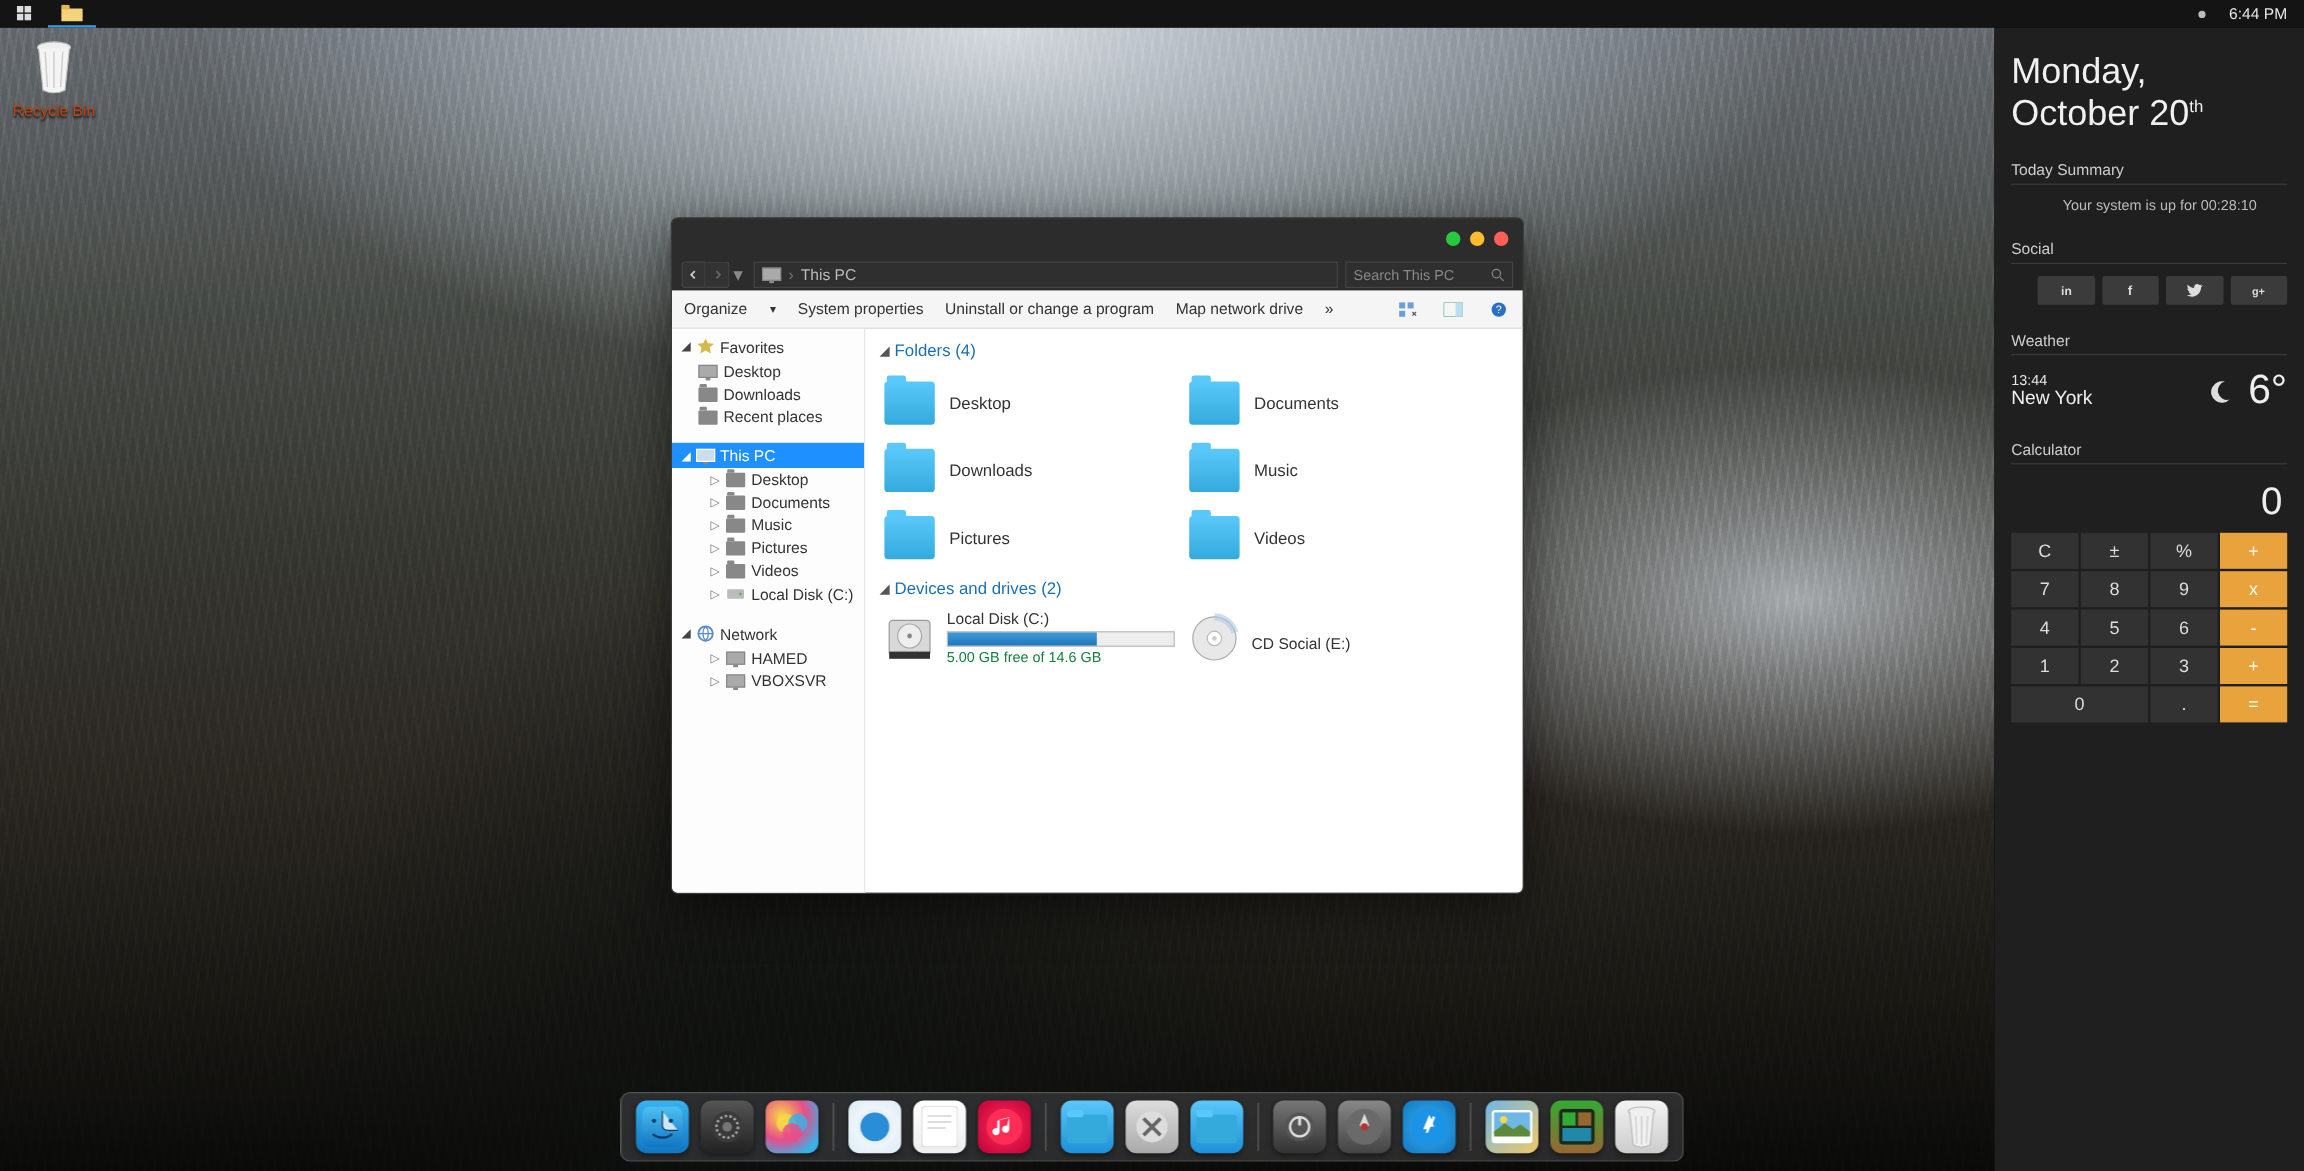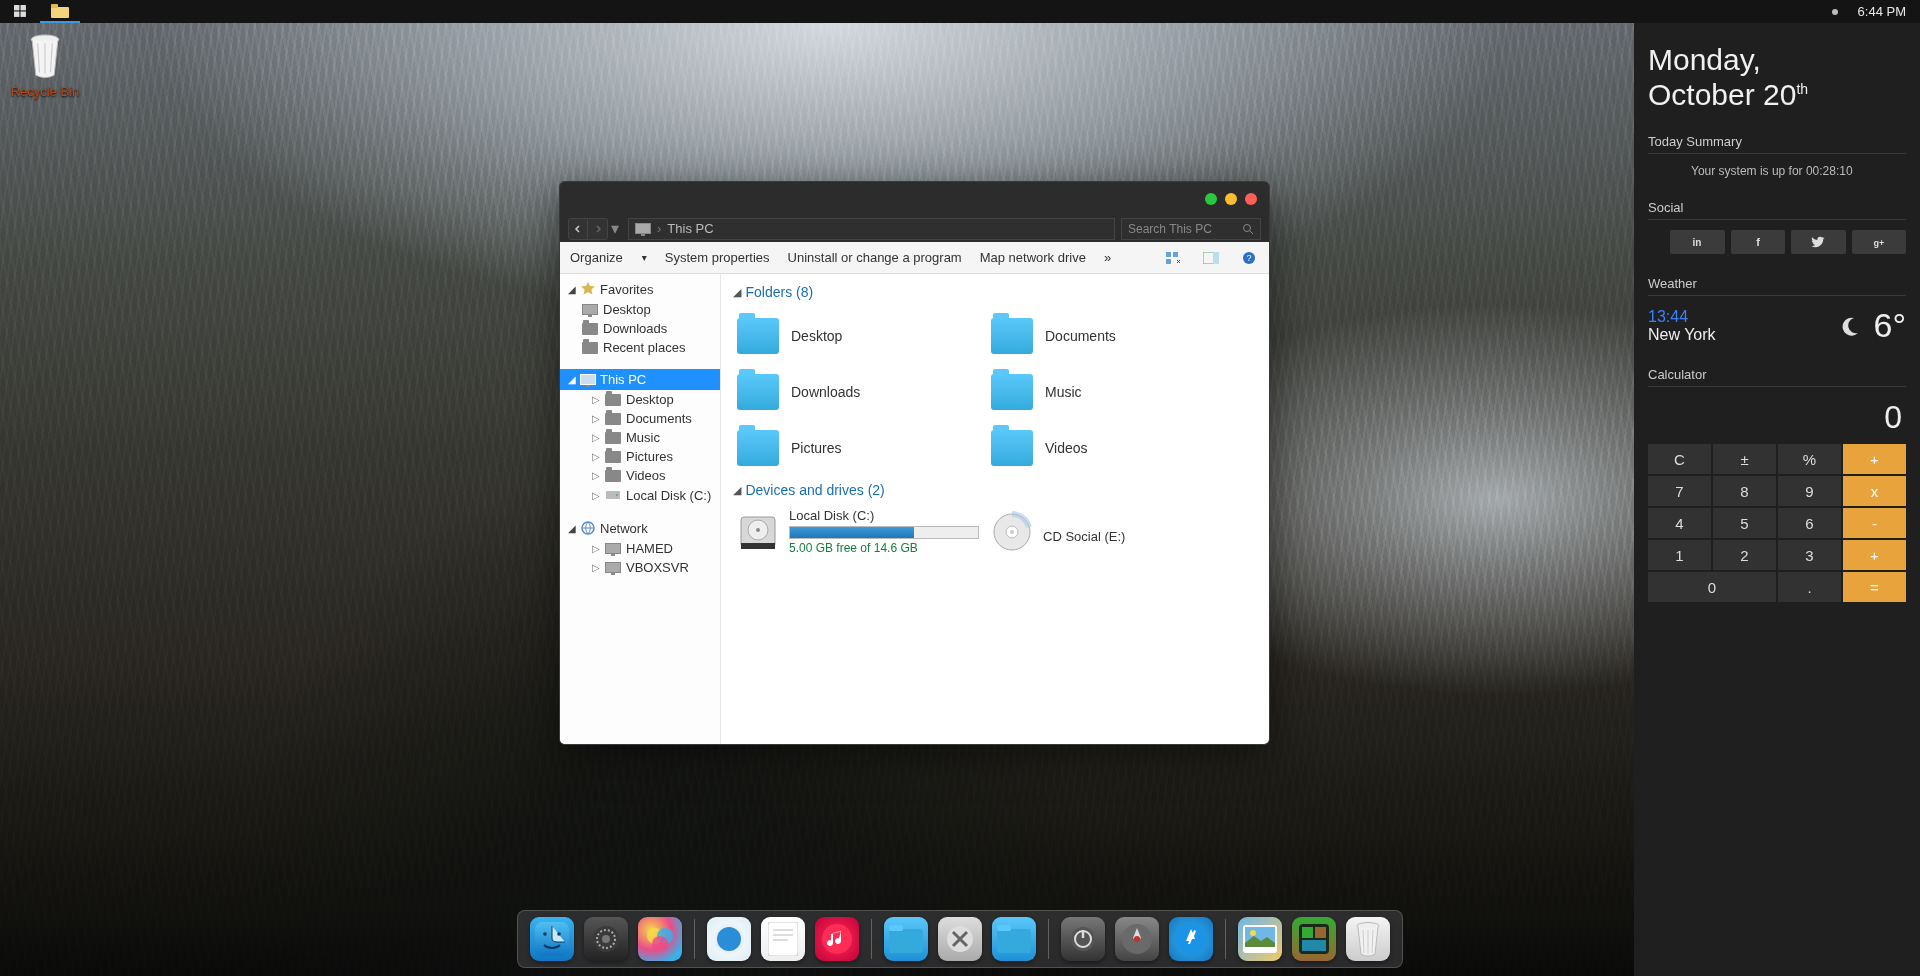--- a/index.html
+++ b/index.html
@@ -60,29 +60,29 @@
 .fitem .lbl{font-size:14px;}
 .drive-grid{display:flex;flex-wrap:wrap;gap:0;}
 .dritem{width:254px;display:flex;gap:10px;padding:2px 4px;cursor:pointer;align-items:center;}
 .dritem .dic{width:42px;height:42px;}
 .dritem .dinfo{flex:1;}
 .dritem .dname{font-size:13px;margin-bottom:3px;}
 .dritem .bar{width:190px;height:13px;border:1px solid #bbb;background:#eee;position:relative;margin-bottom:2px;}
 .dritem .bar .fill{position:absolute;left:0;top:0;bottom:0;width:66%;background:linear-gradient(180deg,#3d9ad8,#2077bb);}
 .dritem .dfree{font-size:12px;color:#15803d;}
 
-.panel{position:absolute;top:23px;right:0;width:286px;bottom:0;background:#1f1f1f;color:#d0d0d0;padding:20px 14px;font-weight:300;z-index:30;}
+.panel{position:absolute;top:23px;right:0;width:258px;bottom:0;background:#1f1f1f;color:#d0d0d0;padding:20px 14px;font-weight:300;z-index:30;}
 .panel h1{font-size:30px;font-weight:300;line-height:1.15;color:#f0f0f0;}
 .panel h1 sup{font-size:14px;vertical-align:super;}
 .panel .sh{font-size:13px;color:#ccc;margin-top:22px;border-bottom:1px solid #3a3a3a;padding-bottom:4px;}
 .panel .sum{font-size:12px;color:#bbb;margin-top:10px;margin-left:43px;}
 .panel .socrow{display:flex;gap:6px;margin-top:10px;padding-left:22px;}
 .panel .sbtn{flex:1;height:24px;background:#3b3b3b;display:flex;align-items:center;justify-content:center;cursor:pointer;border-radius:2px;}
 .panel .wrow{display:flex;align-items:center;justify-content:space-between;margin-top:10px;}
-.panel .wleft .t{font-size:16px;color:#3b82f6;}
+.panel .wleft .t{font-size:12px;color:#e5e5e5;}
 .panel .wleft .c{font-size:16px;color:#eee;}
 .panel .wtmp{font-size:34px;color:#eee;display:flex;align-items:center;gap:12px;}
 .calc{margin-top:6px;}
 .calc .disp{text-align:right;font-size:32px;color:#eee;padding:6px 4px 8px;}
 .calc .grid{display:grid;grid-template-columns:repeat(4,1fr);gap:2px;}
 .calc .k{height:30px;display:flex;align-items:center;justify-content:center;background:#323232;color:#ddd;font-size:15px;cursor:pointer;}
 .calc .k.op{background:#e8a33c;color:#fff;}
 .calc .k.z{grid-column:span 2;}
 
 .dock{position:absolute;left:50%;transform:translateX(-50%);bottom:8px;height:58px;padding:6px 12px;background:rgba(70,70,72,.55);border:1px solid rgba(255,255,255,.18);border-radius:8px;display:flex;align-items:center;gap:10px;z-index:40;backdrop-filter:blur(6px);}
@@ -267,21 +267,21 @@
           </div>
         <div class="itm2">
             <span class="tri">▷</span>
             <span class="mon"></span>
             <span>VBOXSVR</span>
           </div>
       </div>
       <div class="content">
         <div class="sect-h">
             <span class="tri">◢</span>
-            <span>Folders (8)</span>
+            <span>Folders (4)</span>
           </div>
         <div class="folder-grid">
           <div class="fitem">
               <div class="fico"></div>
               <div class="lbl">Desktop</div>
             </div>
           <div class="fitem">
               <div class="fico doc"></div>
               <div class="lbl">Documents</div>
             </div>

